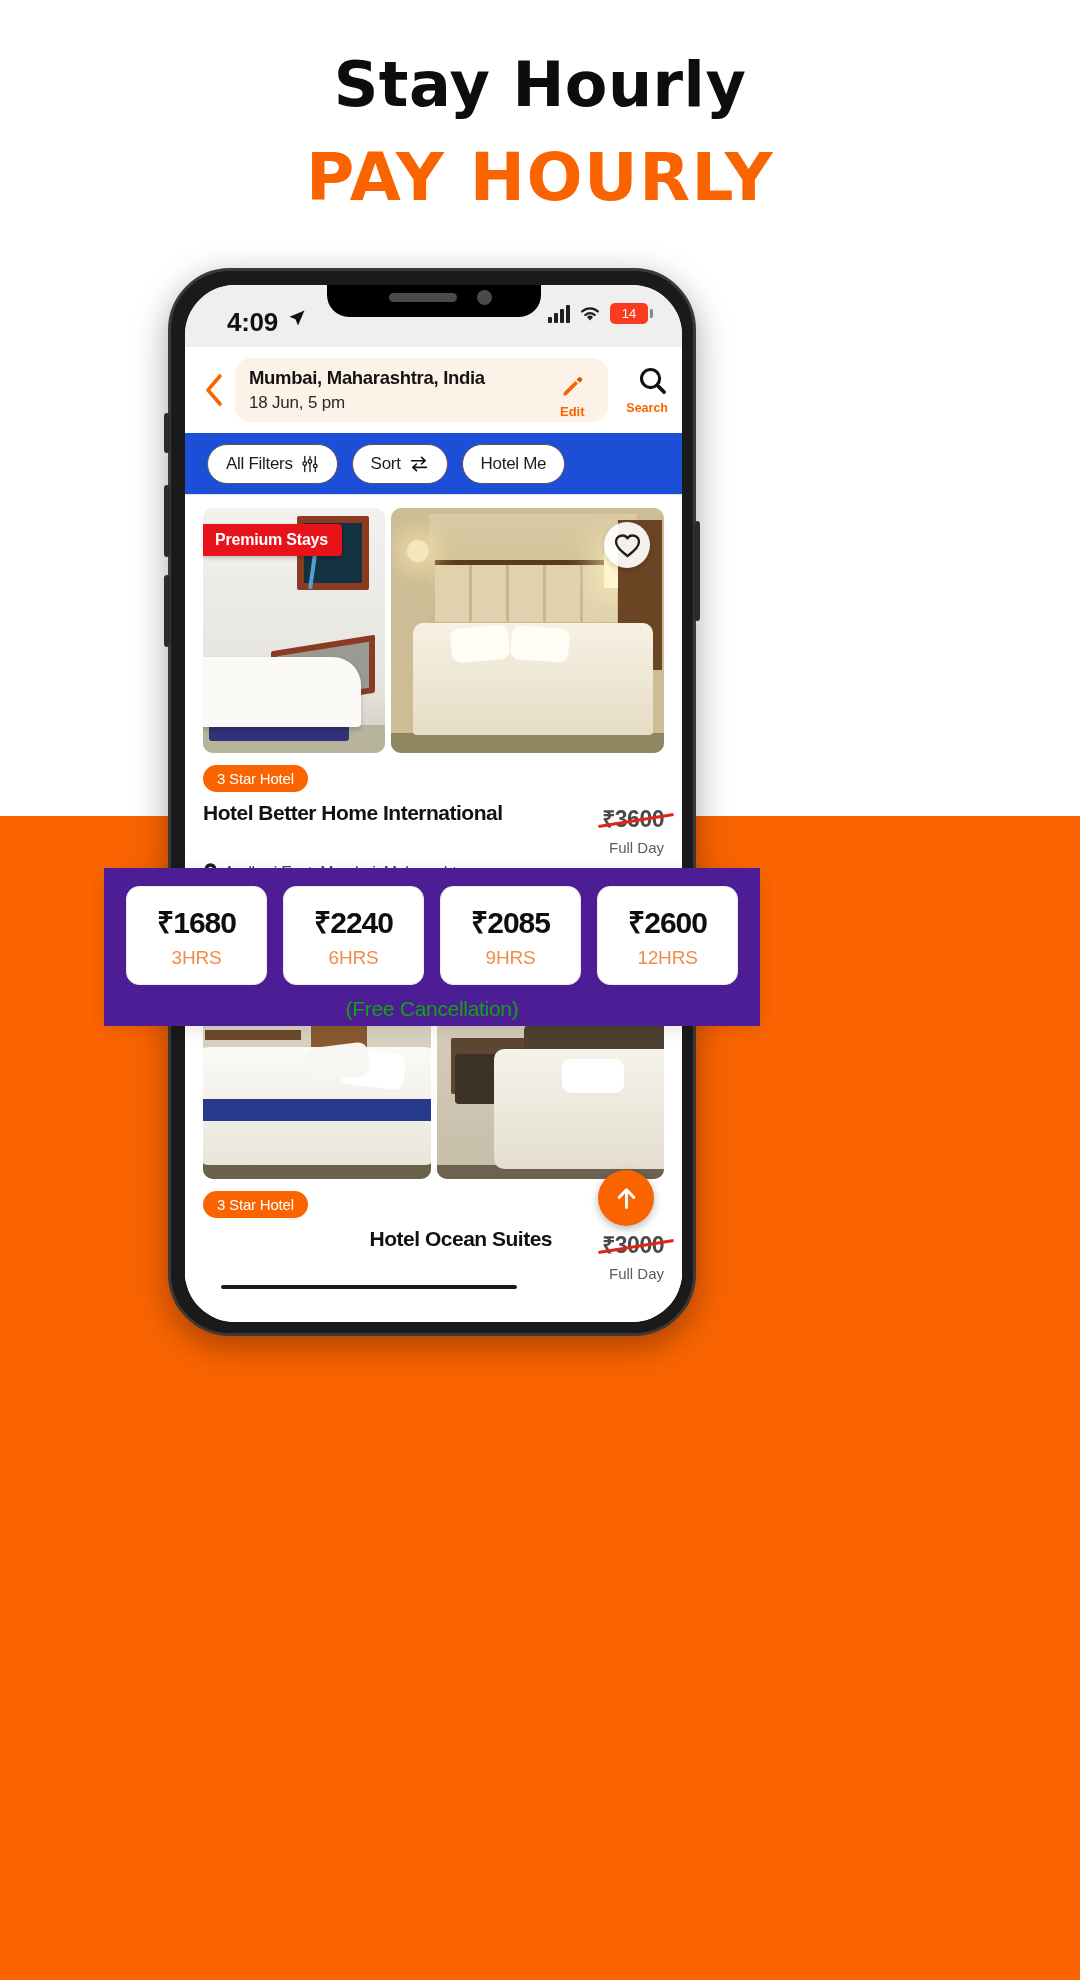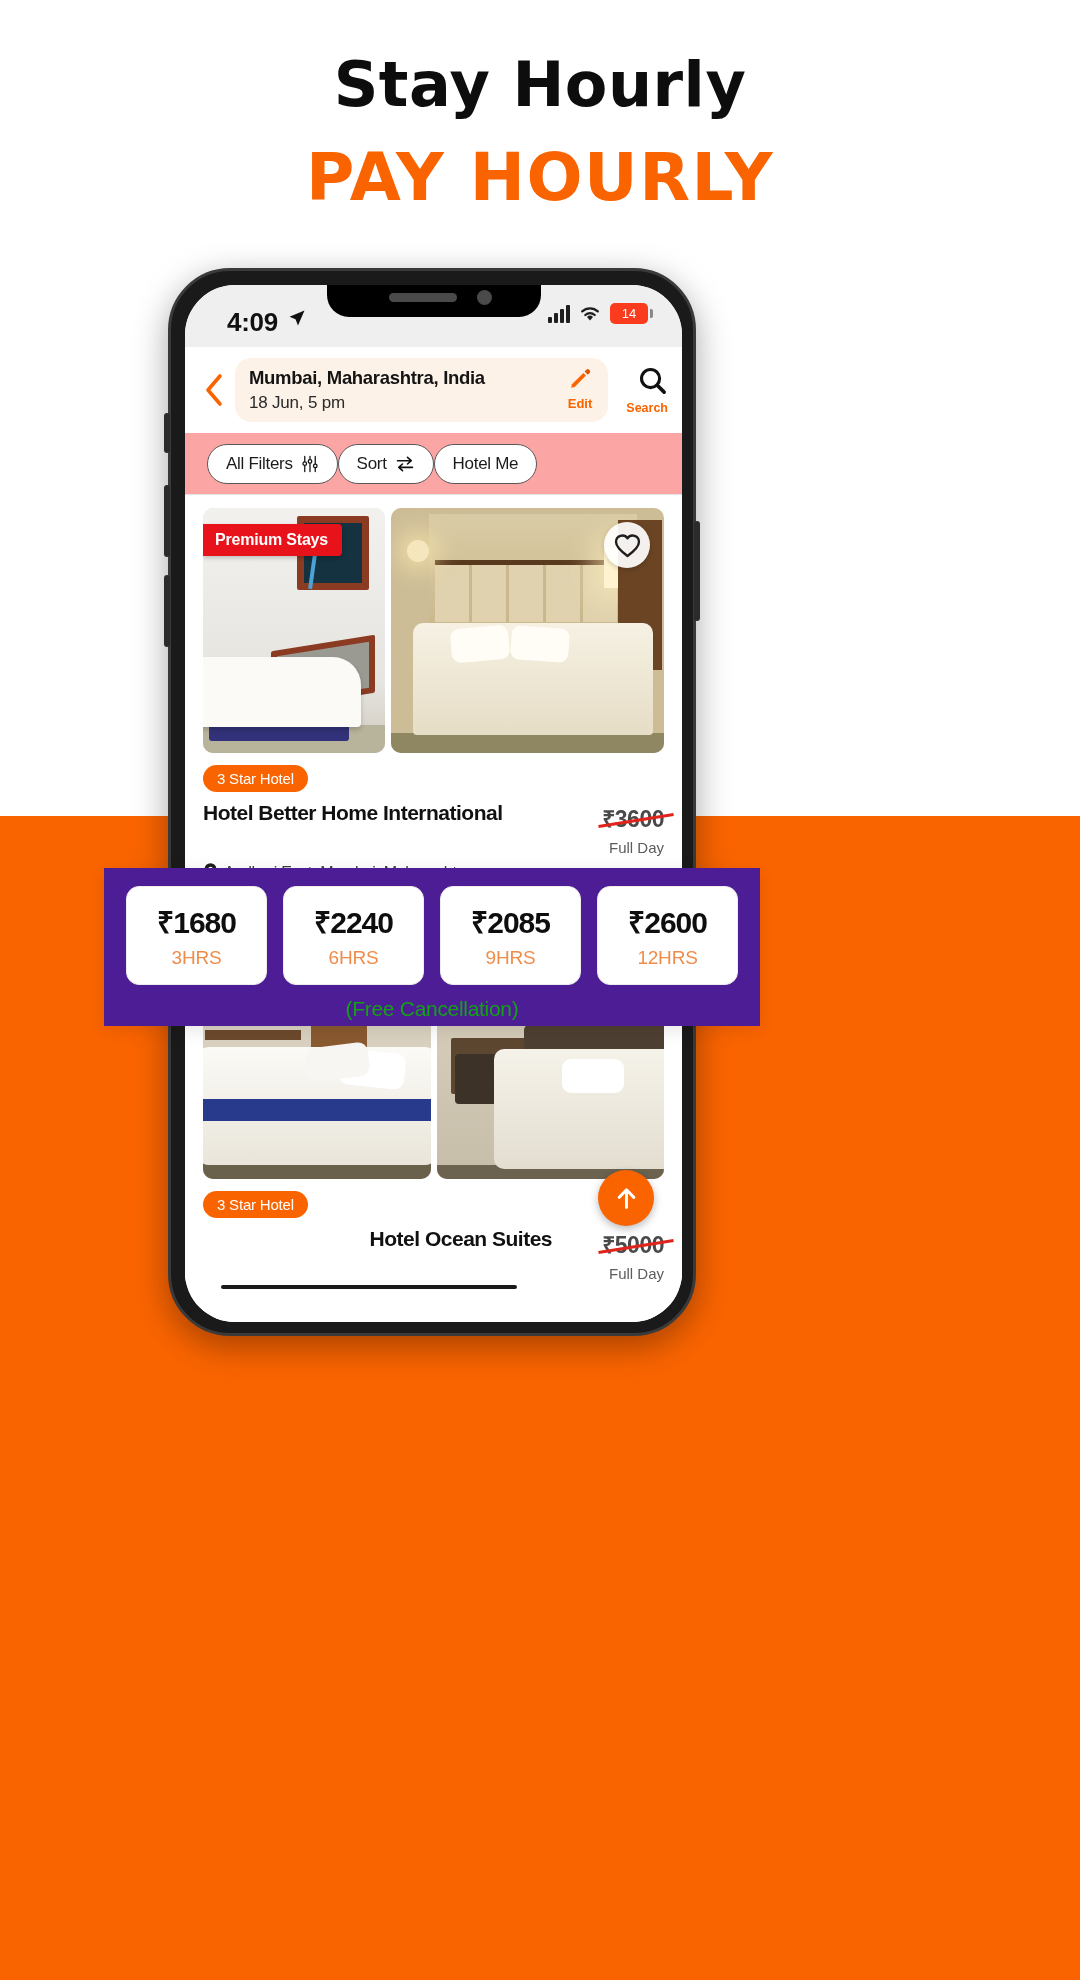--- a/index.html
+++ b/index.html
@@ -96,29 +96,29 @@
     position: absolute; left: 0; top: 62px; width: 497px; height: 86px;
     background: #ffffff; display: flex; align-items: center; padding: 0 14px;
   }
   .back-chevron { width: 30px; display: flex; justify-content: center; cursor: pointer; }
   .loc-pill {
     flex: 1; background: #FDF2E7; border-radius: 16px;
     padding: 9px 14px; margin-left: 6px; position: relative;
   }
   .loc-title { font-size: 18.5px; font-weight: 700; color: #141414; letter-spacing: -0.3px; white-space: nowrap; }
   .loc-sub { font-size: 17px; color: #2a2a2a; margin-top: 4px; letter-spacing: -0.2px; }
-  .edit-block { position: absolute; right: 8px; top: 8px; text-align: center; width: 40px; margin-left: 16px; }
+  .edit-block { position: absolute; right: 8px; top: 16px; width: 40px; margin-left: 16px; }
   .edit-label { font-size: 13px; font-weight: 700; color: #FA6400; margin-top: 2px; }
   .search-block { width: 60px; text-align: right; }
   .search-label { font-size: 12.5px; font-weight: 700; color: #FA6400; margin-top: 1px; }
 
   
   #filter-row {
     position: absolute; left: 0; top: 148px; width: 497px; height: 62px;
-    background: #fca5a5; display: flex; align-items: center; gap: 0; padding: 0 22px;
+    background: #1d4ed8; display: flex; align-items: center; gap: 14px; padding: 0 22px;
     border-bottom: 1px solid #e4e4e4;
   }
   .chip {
     border: 1.3px solid #595959; border-radius: 22px; height: 40px;
     display: flex; align-items: center; justify-content: center; gap: 8px;
     padding: 0 18px; font-size: 17px; color: #1c1c1c; letter-spacing: -0.3px;
     background: #fff; cursor: pointer; white-space: nowrap;
   }
 
   
@@ -437,21 +437,21 @@
               </svg>
             </div>
           </div>
         </div>
 
         <div class="star-badge">3 Star Hotel</div>
 
         <div class="name-row card2-bottom-row" style="position:relative;">
           <div class="hotel-name">Hotel Ocean Suites</div>
           <div class="price-box">
-            <span class="old-price">₹5000</span>
+            <span class="old-price">₹3000</span>
             <div class="full-day">Full Day</div>
           </div>
           <div class="name-underline"></div>
         </div>
       </div>
 
       <div class="scroll-top-btn">
         <svg width="27" height="27" viewBox="0 0 24 24">
           <path d="M12 20 V5 M5.5 11 L12 4.3 L18.5 11" stroke="#fff" stroke-width="2.6" fill="none" stroke-linecap="round" stroke-linejoin="round"></path>
         </svg>

